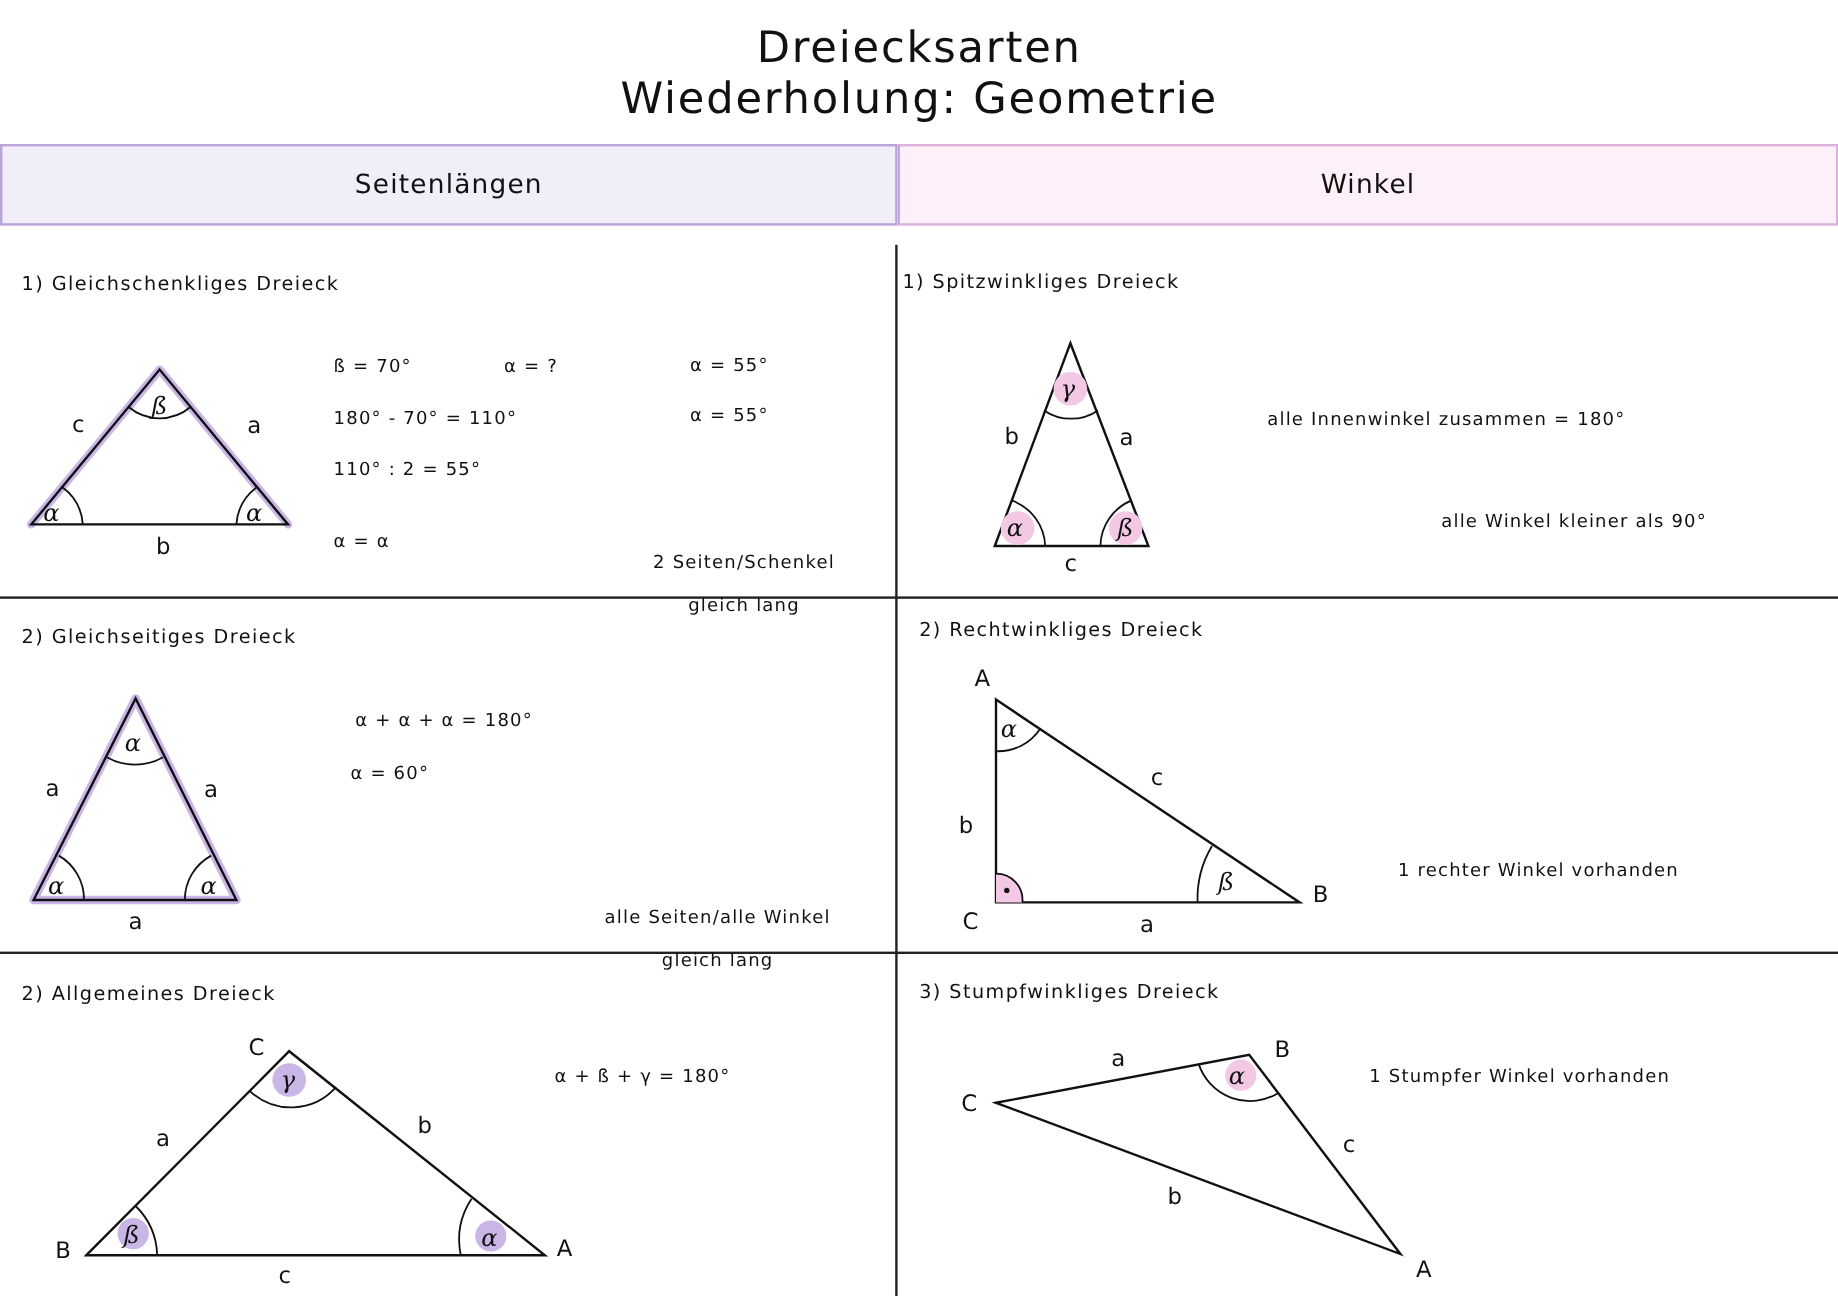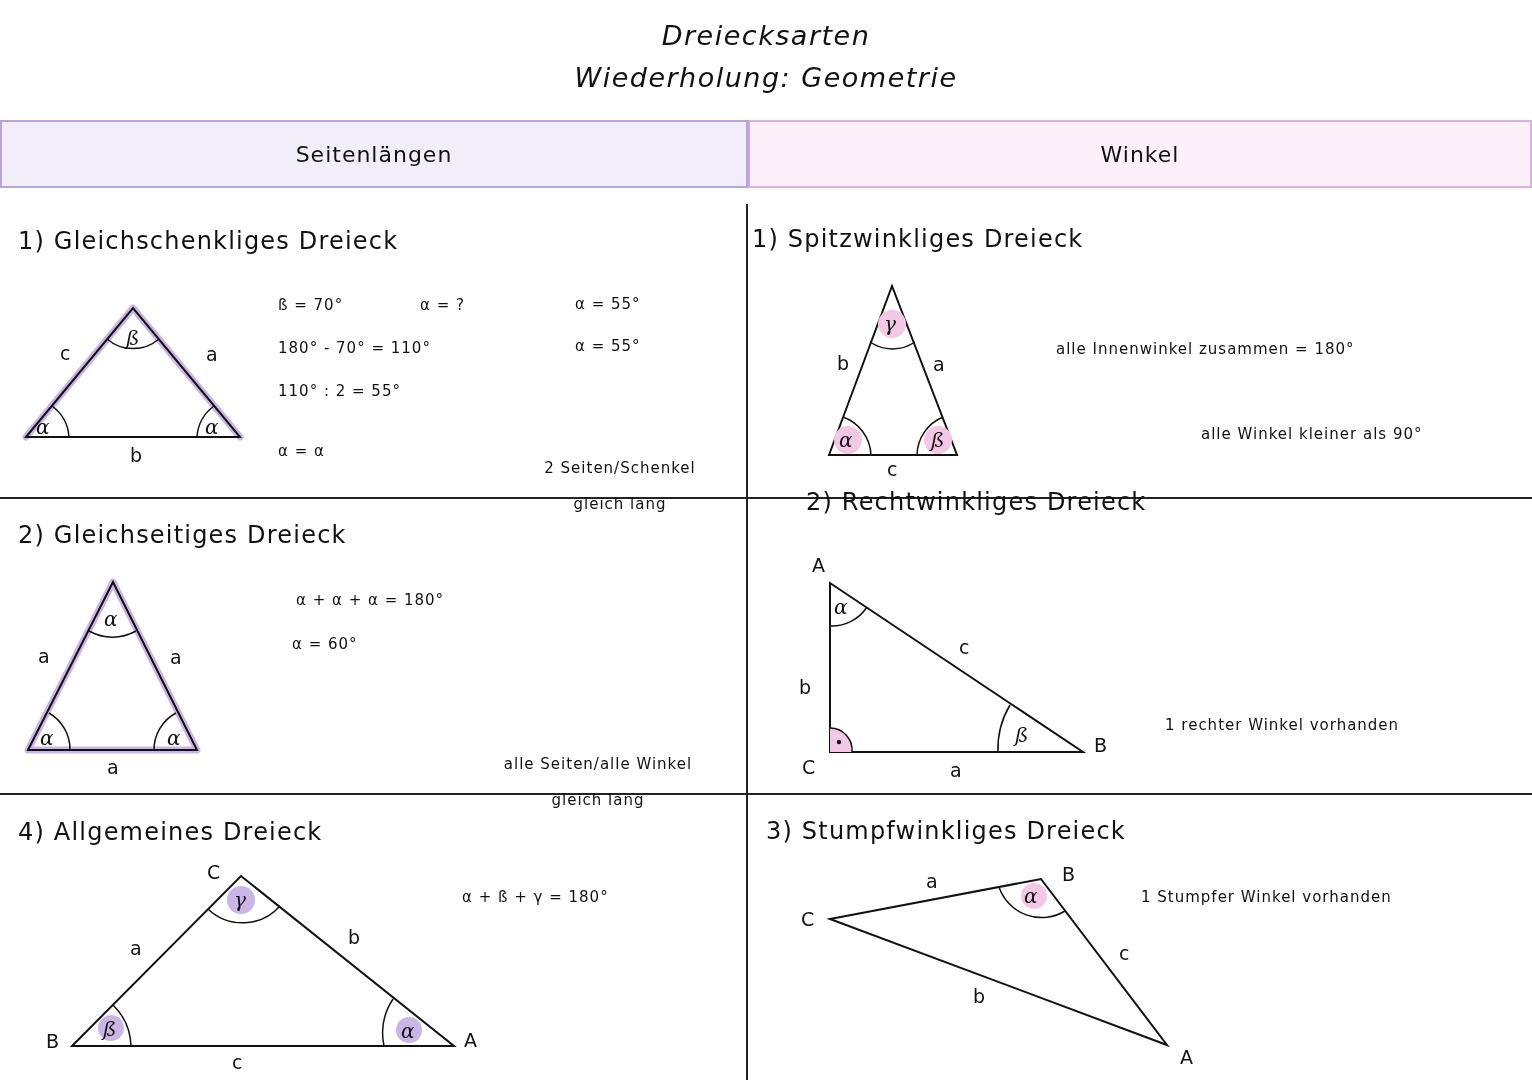--- a/index.html
+++ b/index.html
@@ -1,27 +1,27 @@
 <!DOCTYPE html>
 <html><head>
 <meta charset="utf-8">
 <style>
   html, body { margin:0; padding:0; background:#ffffff; }
   body { width:1532px; height:1080px; position:relative; overflow:hidden;
          font-family:"DejaVu Sans", sans-serif; color:#111; }
   .title { position:absolute; left:0; width:1532px; text-align:center;
-           font-size:27px; letter-spacing:1.5px;font-style:italic; }
+           font-size:36px; letter-spacing:1.5px; }
   .hdr { position:absolute; top:120px; height:68px; display:flex; align-items:center;
          justify-content:center; font-size:22px; letter-spacing:1px; box-sizing:border-box; }
   .hdr-left { left:0; width:748px; background:#f1eefa; border:2px solid #b9a3d9; }
   .hdr-right { left:748px; width:784px; background:#fdf0f9; border:2px solid #dcb2dd; border-left:2px solid #c8a5e6; }
   .vline { position:absolute; left:746px; top:204px; width:2px; height:876px; background:#222; }
   .hline { position:absolute; left:0; width:1532px; height:2px; background:#222; }
   .txt { position:absolute; white-space:nowrap; font-size:15px; letter-spacing:1px; }
-  .sec { font-size:24px; letter-spacing:1.2px; }
+  .sec { font-size:16px; letter-spacing:1.2px; }
   .center { text-align:center;margin-top:45px; }
   svg { position:absolute; left:0; top:0; }
   .lbl { font-family:"DejaVu Sans", sans-serif; font-size:19px; fill:#111; }
   .glyph { font-family:"DejaVu Serif", serif; font-style:italic; font-size:20px; fill:#111; }
 </style>
 </head>
 <body>
 
 <div class="title" style="top:20px;">Dreiecksarten</div>
 <div class="title" style="top:62px;">Wiederholung: Geometrie</div>
@@ -145,24 +145,24 @@
 <div class="txt" style="left:575px; top:337px;">α = 55°</div>
 <div class="txt center" style="left:500px; width:240px; top:414px;">2 Seiten/Schenkel</div>
 <div class="txt center" style="left:500px; width:240px; top:450px;">gleich lang</div>
 
 <div class="txt sec" style="left:18px; top:521px;">2) Gleichseitiges Dreieck</div>
 <div class="txt" style="left:296px; top:591px;">α + α + α = 180°</div>
 <div class="txt" style="left:292px; top:635px;">α = 60°</div>
 <div class="txt center" style="left:448px; width:300px; top:710px;">alle Seiten/alle Winkel</div>
 <div class="txt center" style="left:448px; width:300px; top:746px;">gleich lang</div>
 
-<div class="txt sec" style="left:18px; top:818px;">4) Allgemeines Dreieck</div>
+<div class="txt sec" style="left:18px; top:818px;">2) Allgemeines Dreieck</div>
 <div class="txt" style="left:462px; top:888px;">α + ß + γ = 180°</div>
 
 <div class="txt sec" style="left:752px; top:225px;text-align:right;">1) Spitzwinkliges Dreieck</div>
 <div class="txt" style="left:1056px; top:340px;">alle Innenwinkel zusammen = 180°</div>
 <div class="txt" style="left:1201px; top:425px;">alle Winkel kleiner als 90°</div>
 
-<div class="txt sec" style="left:766px; top:488px;margin-left:40px;">2) Rechtwinkliges Dreieck</div>
+<div class="txt sec" style="left:766px; top:515px;">2) Rechtwinkliges Dreieck</div>
 <div class="txt" style="left:1165px; top:716px;">1 rechter Winkel vorhanden</div>
 
 <div class="txt sec" style="left:766px; top:817px;">3) Stumpfwinkliges Dreieck</div>
 <div class="txt" style="left:1141px; top:888px;">1 Stumpfer Winkel vorhanden</div>
 
 </body></html>

